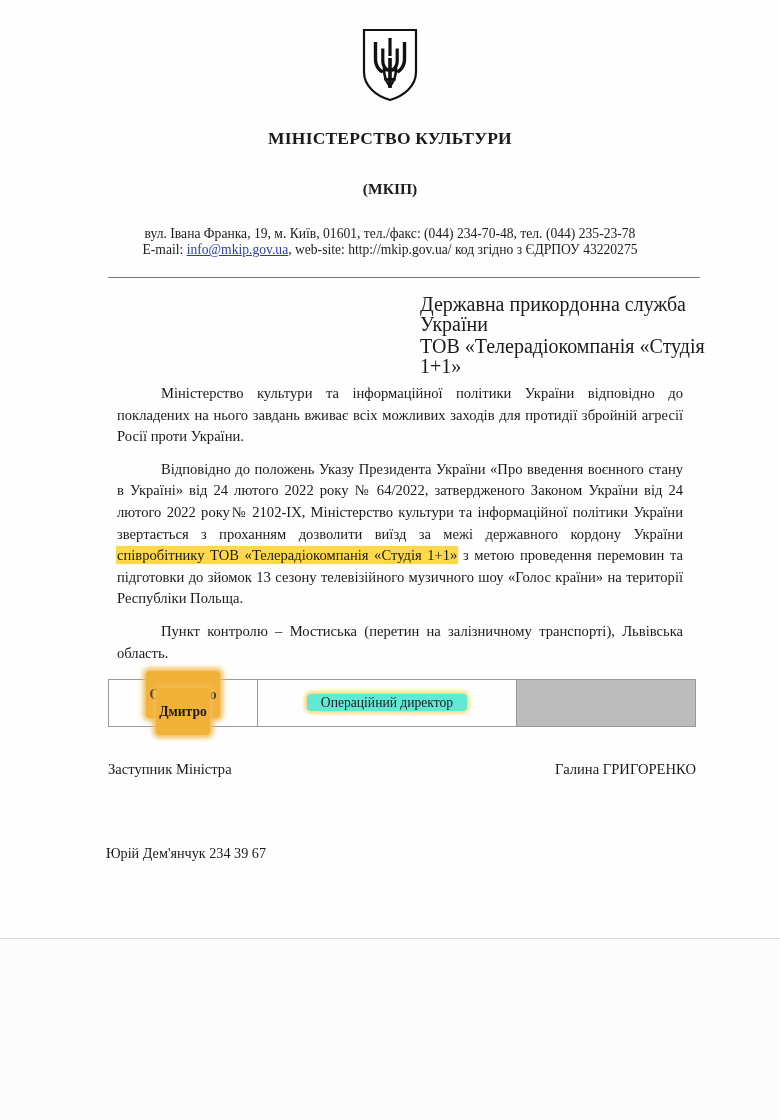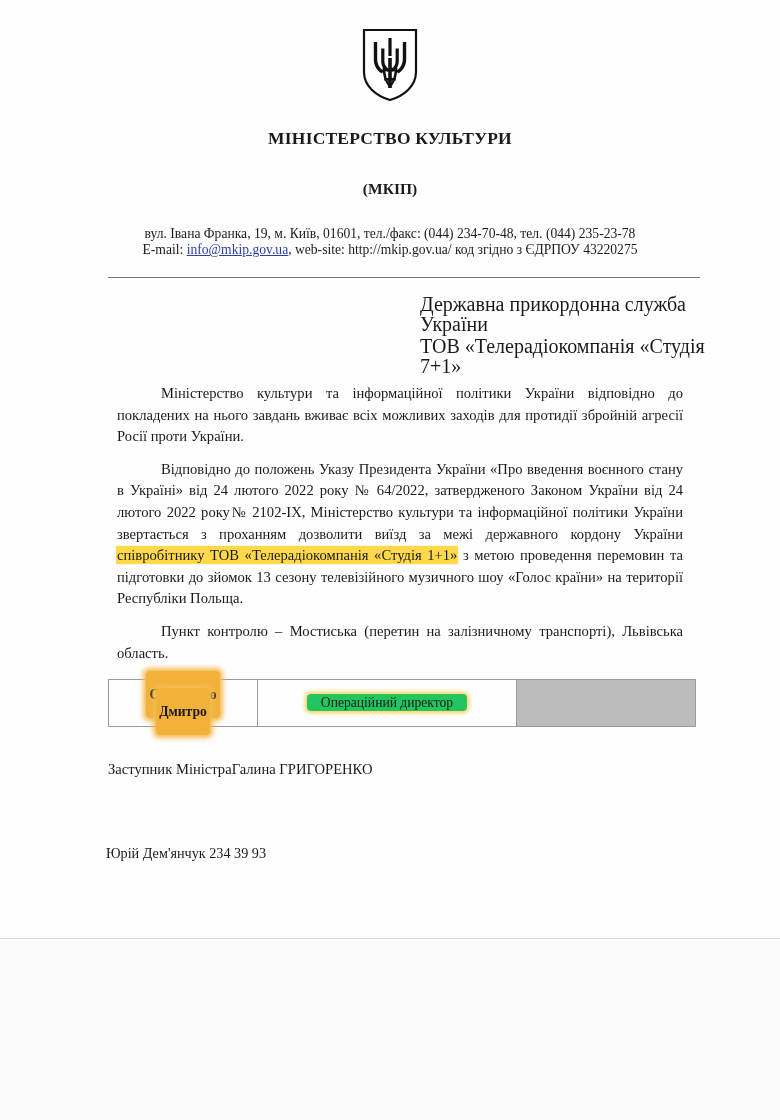--- a/index.html
+++ b/index.html
@@ -138,38 +138,39 @@
     padding: 16px 3px;
     border-radius: 3px;
     box-shadow: 0 0 5px 3px #f3bb55;
     font-weight: bold;
   }
   .cell-role {
     width: 246px;
     text-align: center;
   }
   .cell-role .hl-amber {
-    background: #22c55e;
+    background: #5eead4;
     padding: 1px 14px;
     border-radius: 4px;
     box-shadow: 0 0 4px 2px #f8cf55;
   }
   .cell-blank {
     background: #bcbcbc;
     border-color: #bcbcbc;
   }
 
   
   .signoff {
     position: absolute;
     left: 108px;
     top: 761px;
     width: 588px;
     font-size: 14.6px;
     display: flex;
+    justify-content: space-between;
   }
   .contact-person {
     position: absolute;
     left: 106px;
     top: 845px;
     font-size: 14.2px;
   }
 
   
   .footer-sep {
@@ -223,21 +224,21 @@
 
   <div class="contact-line l1">вул. Івана Франка, 19, м. Київ, 01601, тел./факс: (044) 234-70-48, тел. (044) 235-23-78</div>
   <div class="contact-line l2">
     <span>E-mail:</span>
     <a class="email-link" href="#">info@mkip.gov.ua</a><span>, web-site: http://mkip.gov.ua/ код згідно з ЄДРПОУ 43220275</span>
   </div>
 
   <div class="rule"></div>
 
   <div class="addressee a1">Державна прикордонна служба України</div>
-  <div class="addressee a2">ТОВ «Телерадіокомпанія «Студія 7+1»</div>
+  <div class="addressee a2">ТОВ «Телерадіокомпанія «Студія 1+1»</div>
 
   <div class="body-text">
     <p>Міністерство культури та інформаційної політики України відповідно до покладених на нього завдань вживає всіх можливих заходів для протидії збройній агресії Росії проти України.</p>
     <p><span>Відповідно до положень Указу Президента України «Про введення воєнного стану в Україні» від 24 лютого 2022 року № 64/2022, затвердженого Законом України від 24 лютого 2022 року№ 2102-IX, Міністерство культури та інформаційної політики України звертається з проханням дозволити виїзд за межі державного кордону України </span><span class="hl-yellow">співробітнику ТОВ «Телерадіокомпанія «Студія 1+1»</span><span> з метою проведення перемовин та підготовки до зйомок 13 сезону телевізійного музичного шоу «Голос країни» на території Республіки Польща.</span></p>
     <p>Пункт контролю – Мостиська (перетин на залізничному транспорті), Львівська область.</p>
   </div>
 
   <table class="sig-table">
     <tbody>
         <tr>
@@ -251,21 +252,21 @@
       <td class="cell-blank"></td>
     </tr>
   </tbody>
     </table>
 
   <div class="signoff">
     <span>Заступник Міністра</span>
     <span>Галина ГРИГОРЕНКО</span>
   </div>
 
-  <div class="contact-person">Юрій Дем'янчук 234 39 93</div>
+  <div class="contact-person">Юрій Дем'янчук 234 39 67</div>
 
   <div class="footer-sep"></div>
   <div class="footer">
 
     
 
     
   </div>
 
 </div>

